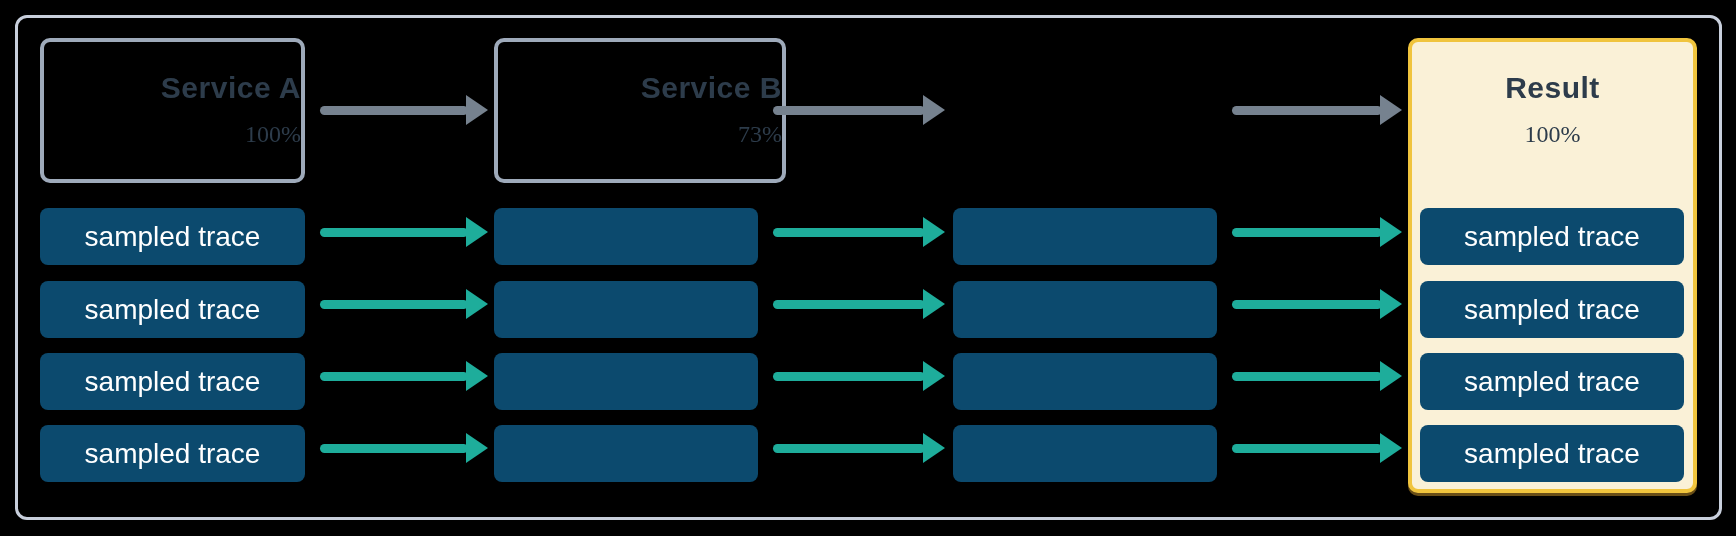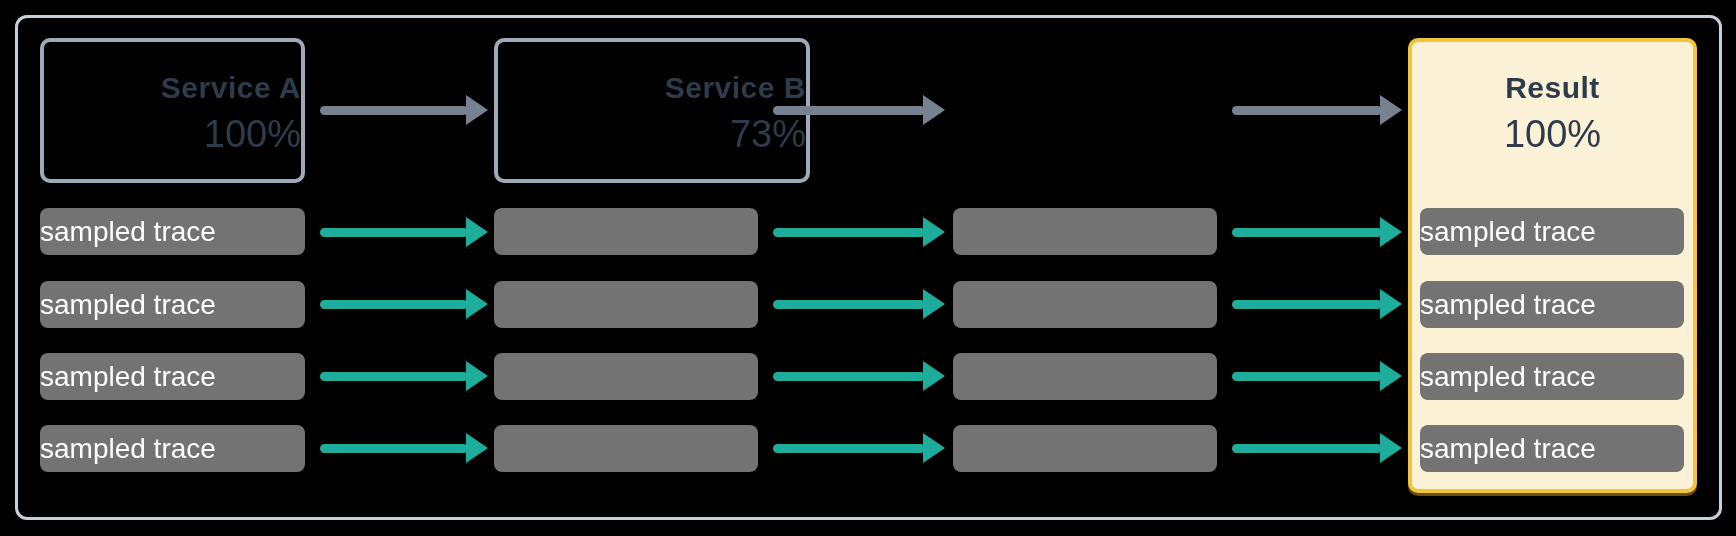--- a/index.html
+++ b/index.html
@@ -29,59 +29,60 @@
     height: 145px;
     border: 4px solid #9EAABA;
     border-radius: 10px;
     box-sizing: border-box;
     display: flex;
     flex-direction: column;
     align-items: flex-end;
     justify-content: center;
   }
   .svc-box.col-a { left: 40px;  width: 265px; }
-  .svc-box.col-b { left: 494px; width: 316px; }
+  .svc-box.col-b { left: 494px; width: 292px; }
   .svc-box.col-c { left: 953px; width: 264px; }
   .svc-title {
     font-size: 30px;
     font-weight: 700;
     color: #2D3C4B;
     line-height: 47px;
     letter-spacing: 0.5px;
   }
   .svc-pct {
-    font-size: 38px;
+    font-size: 24px;
     font-weight: 400;
     color: #2D3C4B;
     line-height: 47px;
+    font-family: Liberation Serif, serif;
   }
   .result-panel {
     position: absolute;
     left: 1408px; top: 38px;
     width: 289px; height: 455px;
     background: #FAF1D7;
     border: 4px solid #F0C43D;
     border-radius: 10px;
     box-sizing: border-box;
     box-shadow: 0 3px 0 rgba(190, 140, 40, 0.55);
   }
   .result-head {
     padding-top: 22px;
     display: flex;
     flex-direction: column;
     align-items: center;
   }
   .trace {
     position: absolute;
-    height: 47px;
+    height: 57px;
     border-radius: 8px;
-    background: #737373;
+    background: #0c4a6e;
     display: flex;
     align-items: center;
-    justify-content: flex-start;
+    justify-content: center;
     color: #FFFFFF;
     font-size: 28px;
     font-weight: 500;
     z-index: 2;
   }
   .trace.col-a { left: 40px;   width: 265px; }
   .trace.col-b { left: 494px;  width: 264px; }
   .trace.col-c { left: 953px;  width: 264px; }
   .trace.col-r { left: 1420px; width: 264px; }
   .row-1 { top: 208px; }

